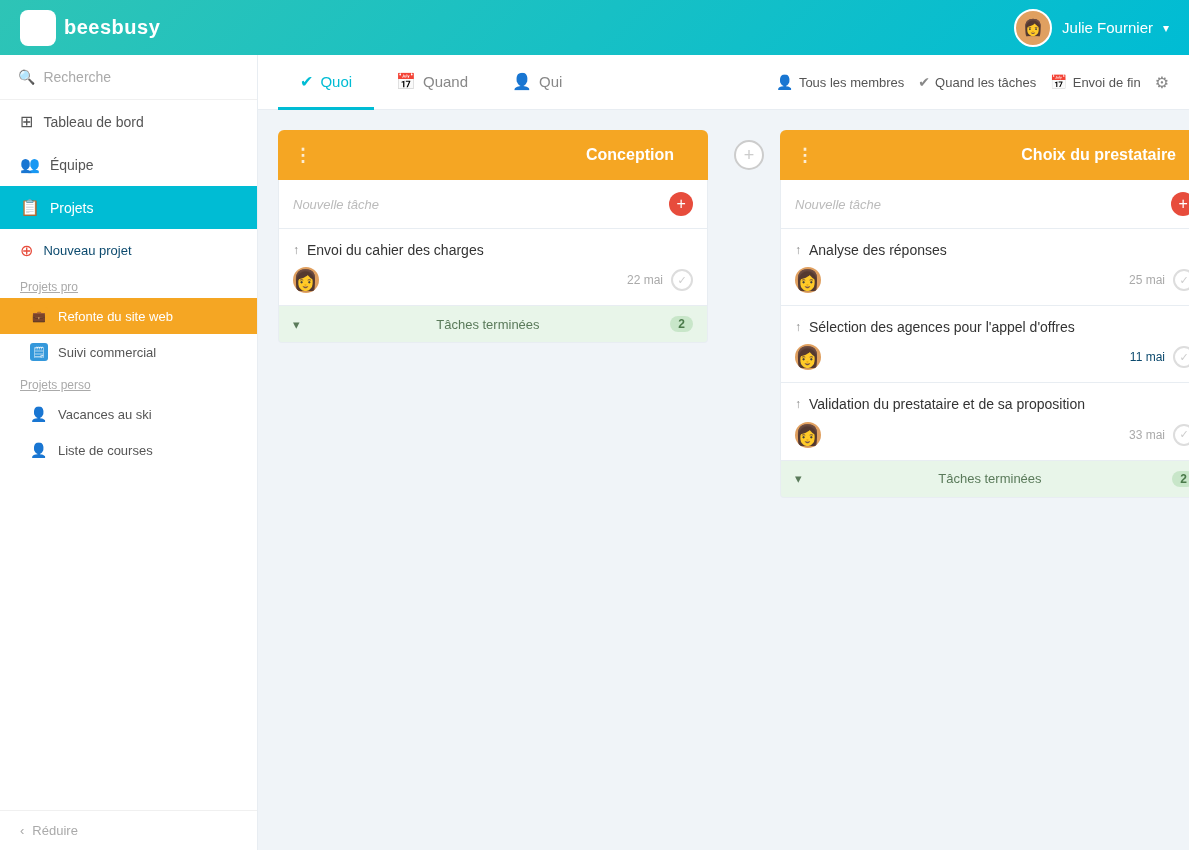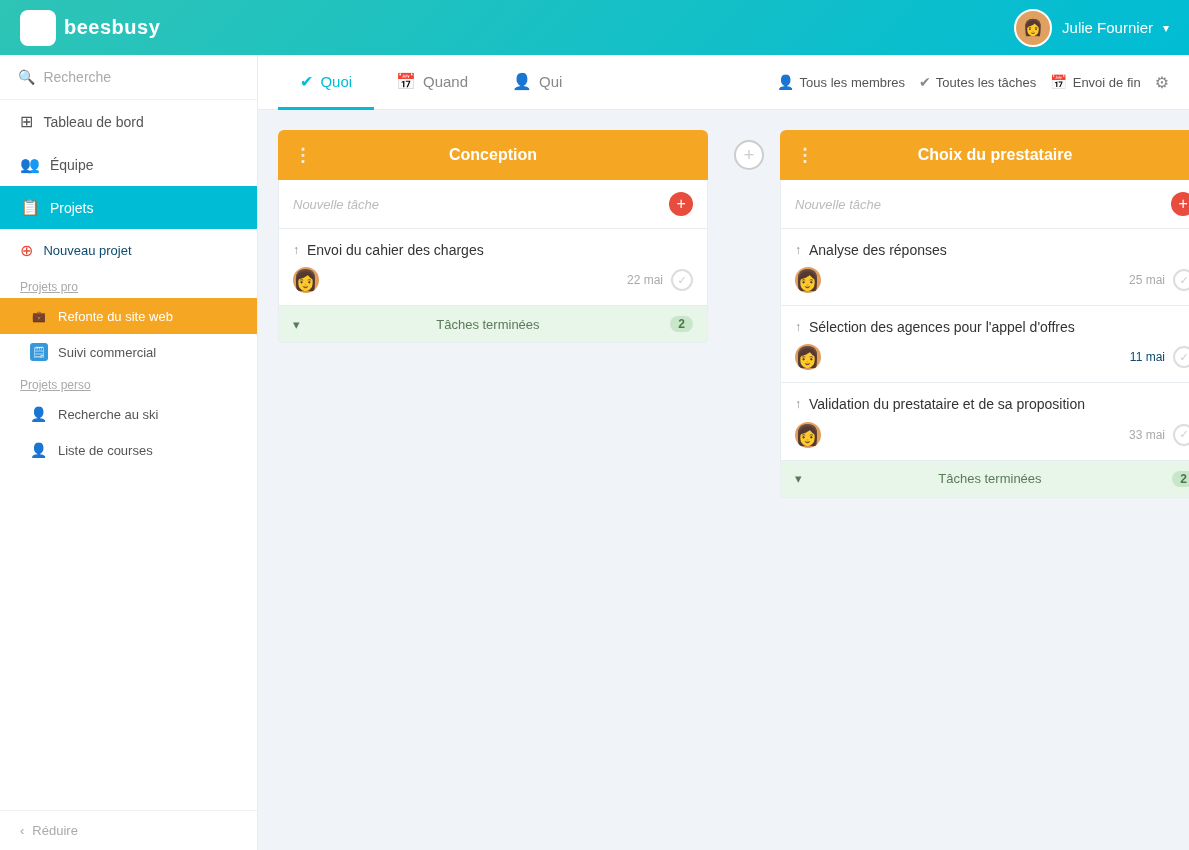--- a/index.html
+++ b/index.html
@@ -233,21 +233,21 @@
       background: #f5a623;
       border-radius: 6px 6px 0 0;
       padding: 14px 16px;
       display: flex;
       align-items: center;
       justify-content: space-between;
       color: white;
       font-size: 16px;
       font-weight: 600;
     }
-    .col-header-title { flex: 1; text-align: center; }
+    .col-header-title { flex: 1; text-align: right; }
     .col-menu-icon { cursor: pointer; font-size: 18px; color: rgba(255,255,255,0.8); }
     .col-add-outer {
       width: 30px;
       height: 30px;
       border-radius: 50%;
       border: 2px solid #ccc;
       background: white;
       display: flex;
       align-items: center;
       justify-content: center;
@@ -418,21 +418,21 @@
     </div>
     <div class="sidebar-subitem">
       <div class="sub-icon icon-blue">🗒</div>
       <span>Suivi commercial</span>
     </div>
 
     <div class="sidebar-section-label">Projets perso</div>
 
     <div class="sidebar-subitem">
       <div class="sub-icon" style="color:#e74c3c; font-size:14px;">👤</div>
-      <span>Recherche au ski</span>
+      <span>Vacances au ski</span>
     </div>
     <div class="sidebar-subitem">
       <div class="sub-icon" style="color:#e0a060; font-size:14px;">👤</div>
       <span>Liste de courses</span>
     </div>
 
     <div class="sidebar-bottom">
       <span>‹</span>
       <span>Réduire</span>
     </div>
@@ -454,21 +454,21 @@
         <span>Qui</span>
       </div>
 
       <div class="tabs-filters">
         <div class="filter-item">
           <span class="filter-icon">👤</span>
           <span>Tous les membres</span>
         </div>
         <div class="filter-item">
           <span class="filter-icon">✔</span>
-          <span>Toutes les tâches</span>
+          <span>Quand les tâches</span>
         </div>
         <div class="filter-item">
           <span class="filter-icon">📅</span>
           <span>Envoi de fin</span>
         </div>
         <span class="gear-icon">⚙</span>
       </div>
     </div>
 
     <div class="kanban-area">

